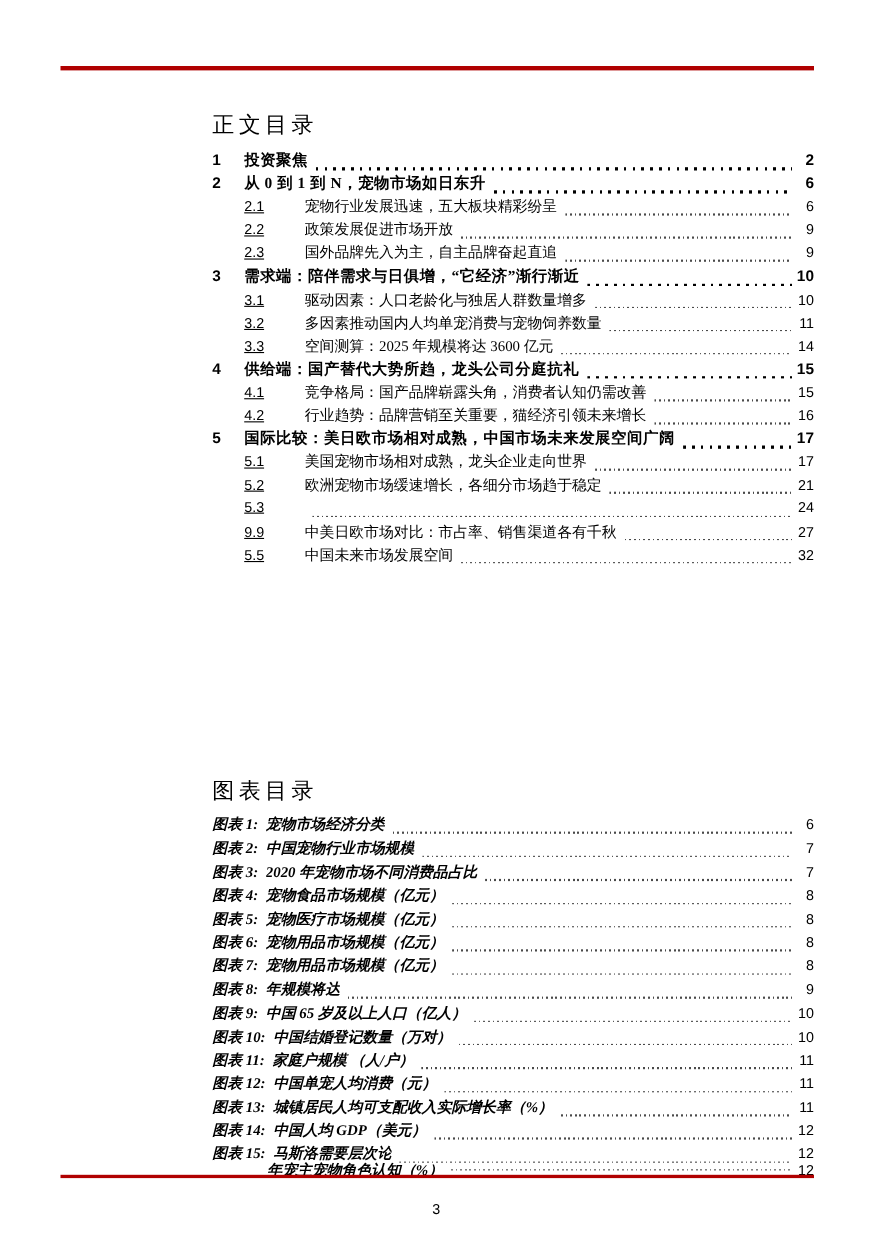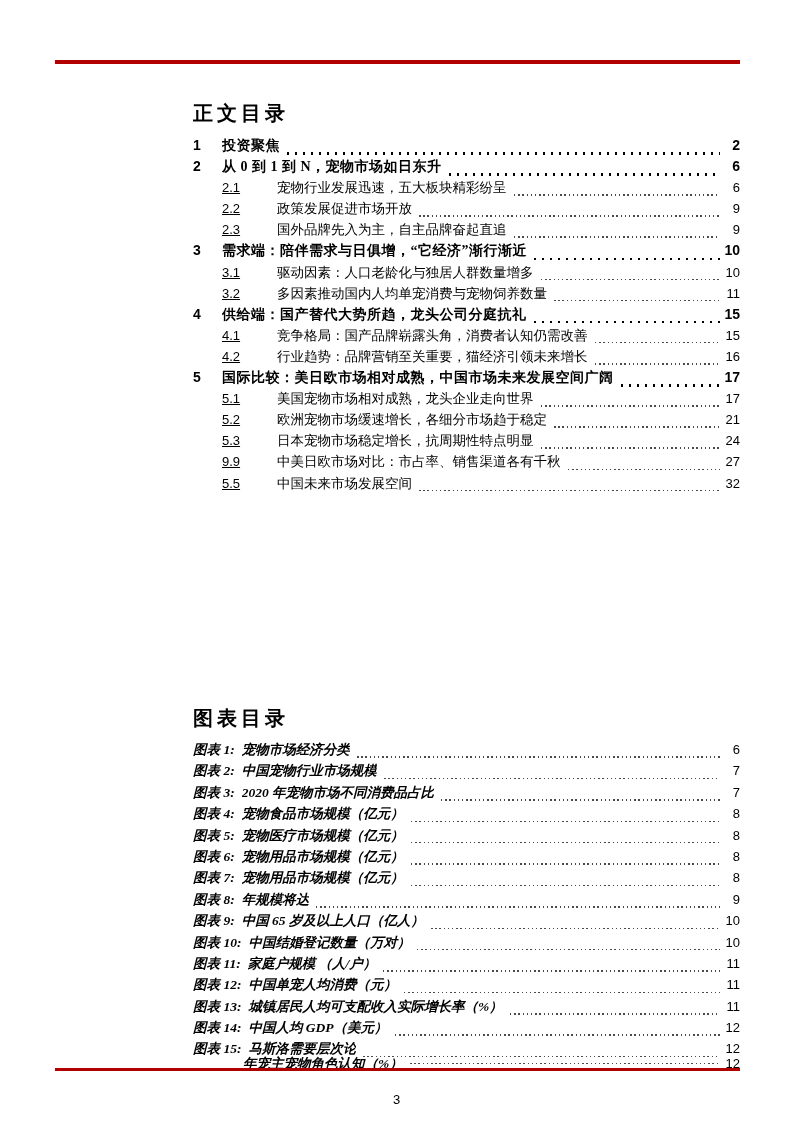--- a/index.html
+++ b/index.html
@@ -18,21 +18,21 @@
     width: 685px;
     background: #B00000;
   }
   .rule-top { top: 60px; height: 4px; }
   .rule-bottom { top: 1068px; height: 3px; }
 
   .toc-heading {
     position: absolute;
     left: 193px;
     font-size: 20px;
-    font-weight: bold;
+    font-weight: normal;
     letter-spacing: 4px;
     font-family: "Liberation Serif", serif;
   }
   .main-heading { top: 100px; }
   .fig-heading  { top: 705px; }
 
   .toc-list {
     position: absolute;
     left: 193px;
     width: 547px;
@@ -174,20 +174,26 @@
     <span class="toc-title">驱动因素：人口老龄化与独居人群数量增多</span>
     <span class="toc-leader"></span>
     <span class="toc-page">10</span>
   </div>
       <div class="toc-row lvl2">
     <span class="toc-num">3.2</span>
     <span class="toc-title">多因素推动国内人均单宠消费与宠物饲养数量</span>
     <span class="toc-leader"></span>
     <span class="toc-page">11</span>
   </div>
+      <div class="toc-row lvl2">
+    <span class="toc-num">3.3</span>
+    <span class="toc-title">空间测算：2025 年规模将达 3600 亿元</span>
+    <span class="toc-leader"></span>
+    <span class="toc-page">14</span>
+  </div>
       <div class="toc-row lvl1">
     <span class="toc-num">4</span>
     <span class="toc-title">供给端：国产替代大势所趋，龙头公司分庭抗礼</span>
     <span class="toc-leader"></span>
     <span class="toc-page">15</span>
   </div>
       <div class="toc-row lvl2">
     <span class="toc-num">4.1</span>
     <span class="toc-title">竞争格局：国产品牌崭露头角，消费者认知仍需改善</span>
     <span class="toc-leader"></span>
@@ -212,21 +218,20 @@
     <span class="toc-page">17</span>
   </div>
       <div class="toc-row lvl2">
     <span class="toc-num">5.2</span>
     <span class="toc-title">欧洲宠物市场缓速增长，各细分市场趋于稳定</span>
     <span class="toc-leader"></span>
     <span class="toc-page">21</span>
   </div>
       <div class="toc-row lvl2">
     <span class="toc-num">5.3</span>
-    <span class="toc-title">日本宠物市场稳定增长，抗周期性特点明显</span>
     <span class="toc-leader"></span>
     <span class="toc-page">24</span>
   </div>
       <div class="toc-row lvl2">
     <span class="toc-num">9.9</span>
     <span class="toc-title">中美日欧市场对比：市占率、销售渠道各有千秋</span>
     <span class="toc-leader"></span>
     <span class="toc-page">27</span>
   </div>
       <div class="toc-row lvl2">

